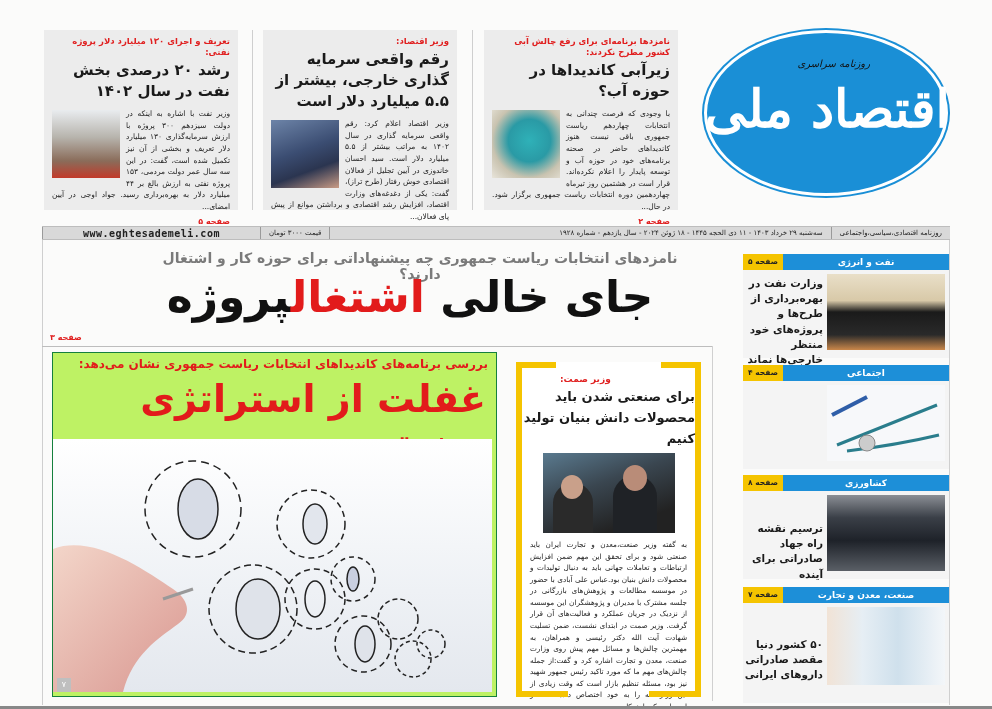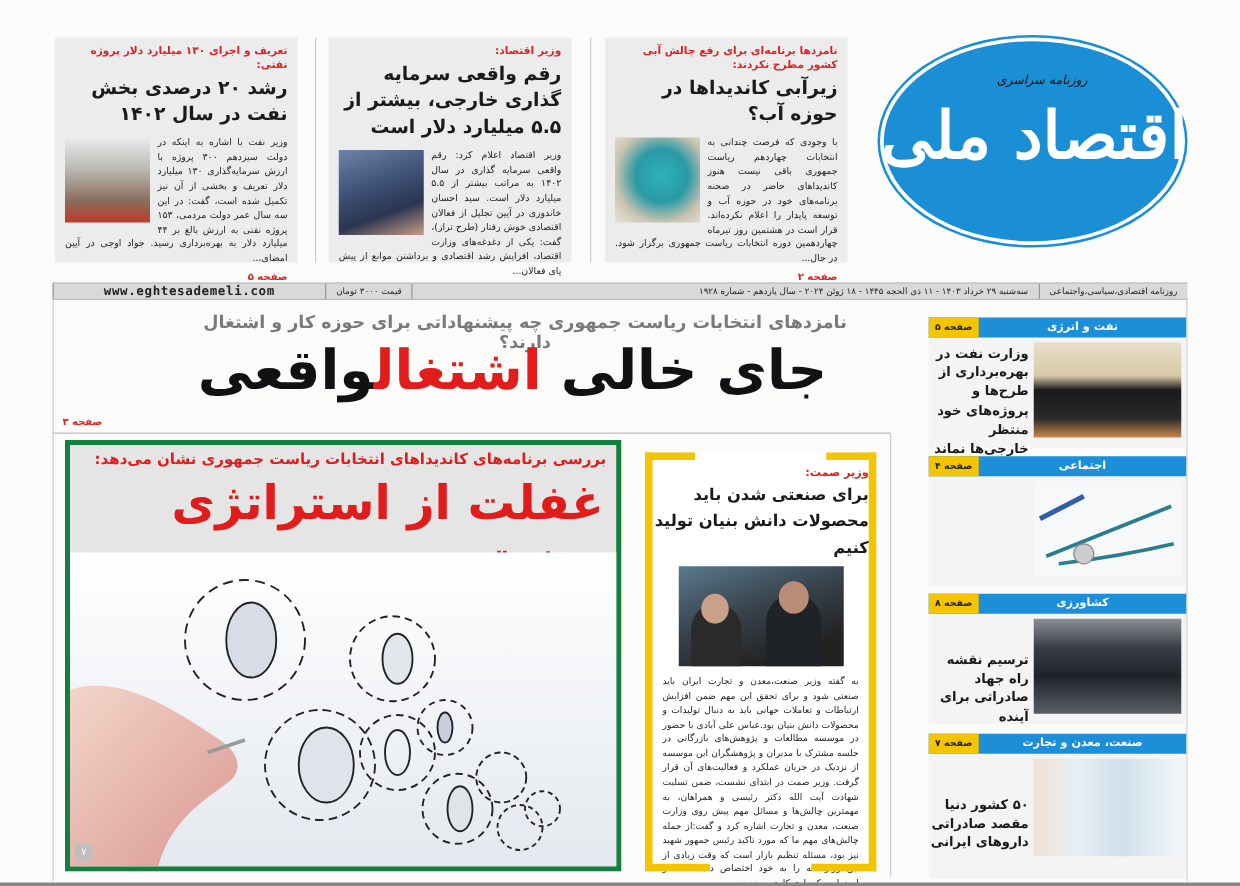--- a/index.html
+++ b/index.html
@@ -33,33 +33,33 @@
   .main-frame { left:42px; top:240px; width:908px; height:465px; border-left:1px solid #cfcfcf; border-right:1px solid #cfcfcf; }
 
   
   .kicker-main { left:140px; top:250px; width:560px; text-align:center; font-size:14px; font-weight:bold; color:#7a7a7a; }
   .headline { left:120px; top:268px; width:580px; text-align:center; font-size:44px; font-weight:900; color:#111; line-height:1.3; }
   .headline .red { color:#e21b1b; }
   .head-page { left:50px; top:333px; color:#e02020; font-size:8px; font-weight:bold; }
   .rule { left:42px; top:346px; width:670px; height:1px; background:#bdbdbd; }
 
   
-  .feature { left:52px; top:352px; width:445px; height:345px; border:4px solid #15803d; background:#e5e5e5; overflow:hidden; }
+  .feature { left:52px; top:352px; width:445px; height:345px; border:1px solid #15803d; background:#bef264; overflow:hidden; }
   .feature .kicker { position:absolute; right:8px; top:4px; color:#e21b1b; font-size:12px; font-weight:bold; }
   .feature .title { position:absolute; right:10px; top:24px; color:#e21b1b; font-size:38px; font-weight:900; }
   .feature .art { position:absolute; left:0; top:86px; width:439px; height:253px; background:linear-gradient(180deg,#ffffff 0%,#eef1f5 60%,#e4e8ee 100%); }
   .feature .pgbox { position:absolute; left:4px; bottom:4px; width:14px; height:14px; background:#bfbfbf; color:#fff; font-size:8px; text-align:center; line-height:14px; }
 
   
   .ybox { left:516px; top:362px; width:185px; height:335px; border-left:6px solid #f5c400; border-right:6px solid #f5c400; background:#fff; }
   .ybox-top-l { left:516px; top:362px; width:40px; height:6px; background:#f5c400; }
   .ybox-top-r { left:661px; top:362px; width:40px; height:6px; background:#f5c400; }
   .ybox-bot-l { left:516px; top:691px; width:52px; height:6px; background:#f5c400; }
   .ybox-bot-r { left:649px; top:691px; width:52px; height:6px; background:#f5c400; }
-  .ybox .kicker { text-align:right; color:#e02020; font-size:9px; font-weight:bold; margin-top:12px; }
+  .ybox .kicker { text-align:left; color:#e02020; font-size:9px; font-weight:bold; margin-top:12px;padding-left:38px; }
   .ybox .title { font-size:13px; font-weight:bold; line-height:1.6; margin-top:3px; }
   .ybox .photo { width:132px; height:80px; margin:4px auto 0; background:linear-gradient(160deg,#5a7a8f 0%,#3a4650 40%,#222 80%); position:relative; }
   .ybox .body { font-size:7.3px; line-height:1.58; color:#222; text-align:justify; padding:6px 8px 0; }
   .ybox .page { position:absolute; left:0; right:0; bottom:-16px; text-align:center; color:#e02020; font-size:8px; font-weight:bold; }
 
   .col-sep { left:712px; top:346px; width:1px; height:355px; background:#d0d0d0; }
 
   
   .side { left:743px; width:206px; background:#f4f4f4; }
   .side .bar { height:16px; background:#1d8fd8; position:relative; }
@@ -116,21 +116,21 @@
   <div class="cell">روزنامه اقتصادی،سیاسی،واجتماعی</div>
   <div class="cell" style="flex:1;">سه‌شنبه ۲۹ خرداد ۱۴۰۳ - ۱۱ ذی الحجه ۱۴۴۵ - ۱۸ ژوئن ۲۰۲۴ - سال یازدهم - شماره ۱۹۲۸</div>
   <div class="cell">قیمت ۳۰۰۰ تومان</div>
   <div class="cell url">www.eghtesademeli.com</div>
 </div>
 
 <div class="abs main-frame"></div>
 
 <div class="abs kicker-main">نامزدهای انتخابات ریاست جمهوری چه پیشنهاداتی برای حوزه کار و اشتغال دارند؟</div>
 <div class="abs headline">
-  <span>جای خالی </span><span class="red">اشتغال</span><span>واقعی</span>
+  <span>جای خالی </span><span class="red">اشتغال</span><span>پروژه</span>
 </div>
 <div class="abs head-page">صفحه ۳</div>
 <div class="abs rule"></div>
 
 <div class="abs feature">
   <div class="kicker">بررسی برنامه‌های کاندیداهای انتخابات ریاست جمهوری نشان می‌دهد:</div>
   <div class="title">غفلت از استراتژی صنعتی</div>
   <div class="art">
     <svg width="439" height="253" viewBox="0 0 439 253">
       <defs>

